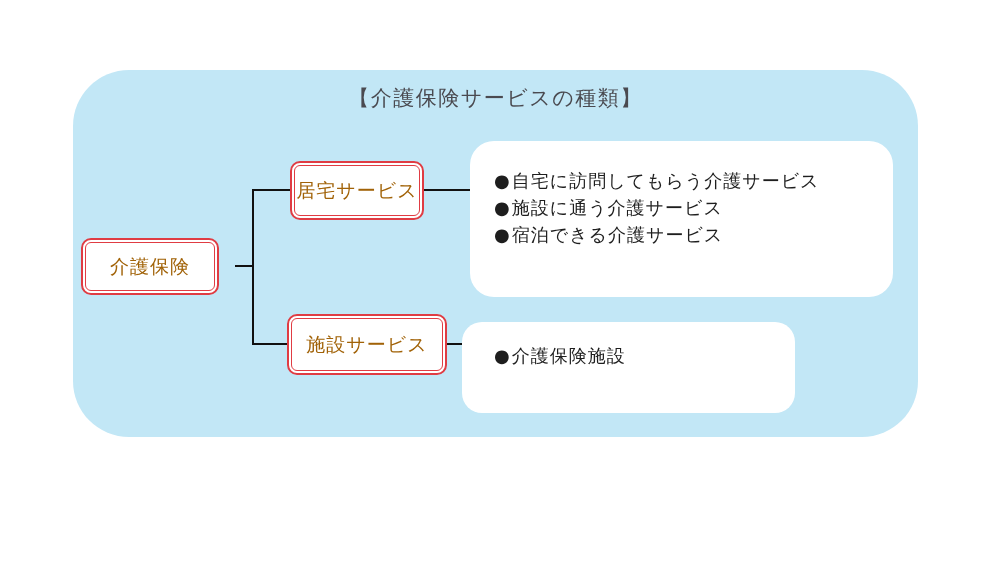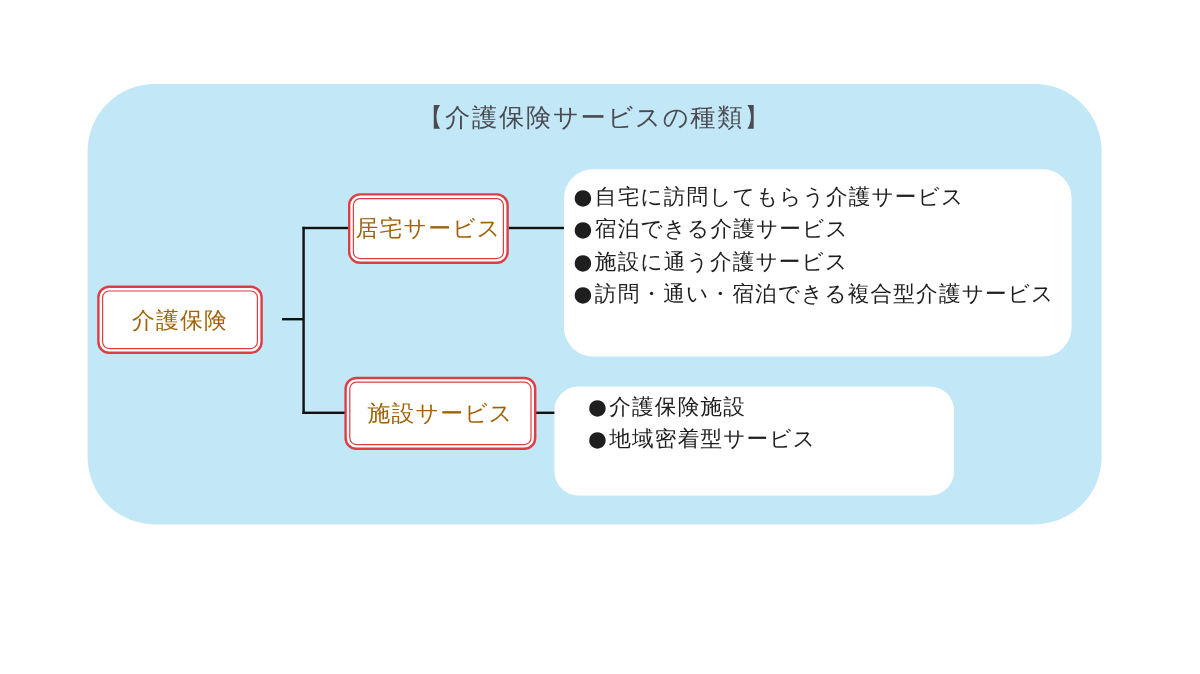--- a/index.html
+++ b/index.html
@@ -73,25 +73,25 @@
   .panel-1 {
     left: 470px; top: 141px;
     width: 423px; height: 156px;
     border-radius: 24px;
     padding: 10px 6px 0 8px;
   }
   .panel-2 {
     left: 462px; top: 322px;
     width: 333px; height: 91px;
     border-radius: 20px;
-    padding: 4px 6px 0 28px;
+    padding: 4px 6px 0 16px;
   }
   .panel ul {
     list-style: none;
-    margin: 0;
+    margin: 16px;
     padding: 0;
   }
   .panel li {
     font-size: 18px;
     line-height: 27px;
     letter-spacing: 1px;
     white-space: nowrap;
   }
   .bullet {
     display: inline-block;
@@ -136,35 +136,29 @@
   <div class="node node-shisetsu">
     <span>施設サービス</span>
   </div>
 
   <div class="panel panel-1">
     <ul>
       <li>
         <span class="bullet">●</span><span>自宅に訪問してもらう介護サービス</span>
       </li>
       <li>
-        <span class="bullet">●</span><span>宿泊できる介護サービス</span>
-      </li>
-      <li>
         <span class="bullet">●</span><span>施設に通う介護サービス</span>
       </li>
       <li>
-        <span class="bullet">●</span><span>訪問・通い・宿泊できる複合型介護サービス</span>
+        <span class="bullet">●</span><span>宿泊できる介護サービス</span>
       </li>
     </ul>
   </div>
 
   <div class="panel panel-2">
     <ul>
       <li>
         <span class="bullet">●</span><span>介護保険施設</span>
       </li>
-      <li>
-        <span class="bullet">●</span><span>地域密着型サービス</span>
-      </li>
     </ul>
   </div>
 
 </div>
 
 </body></html>

